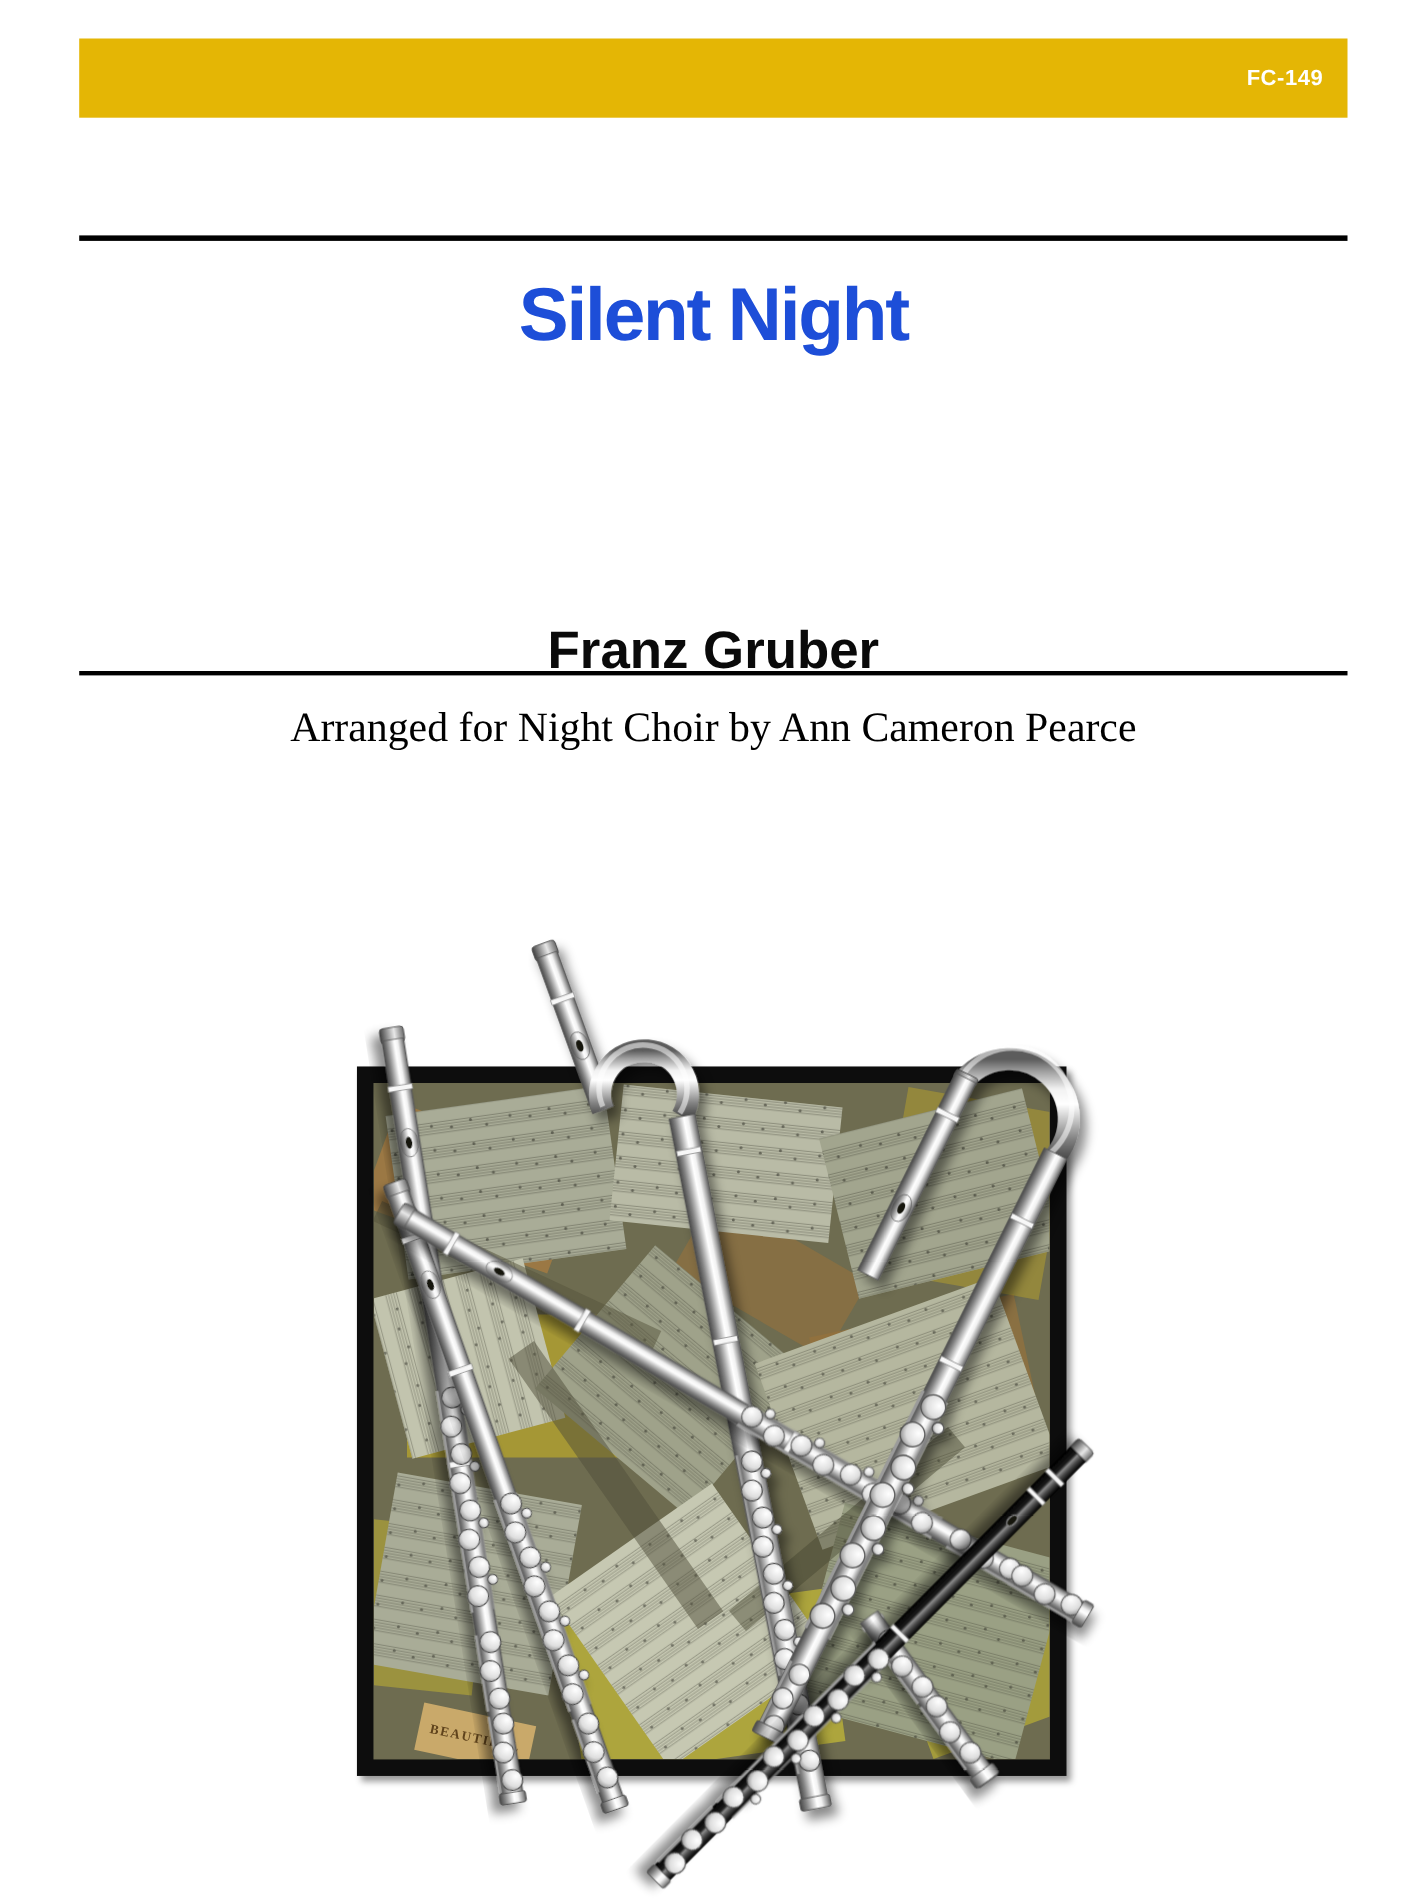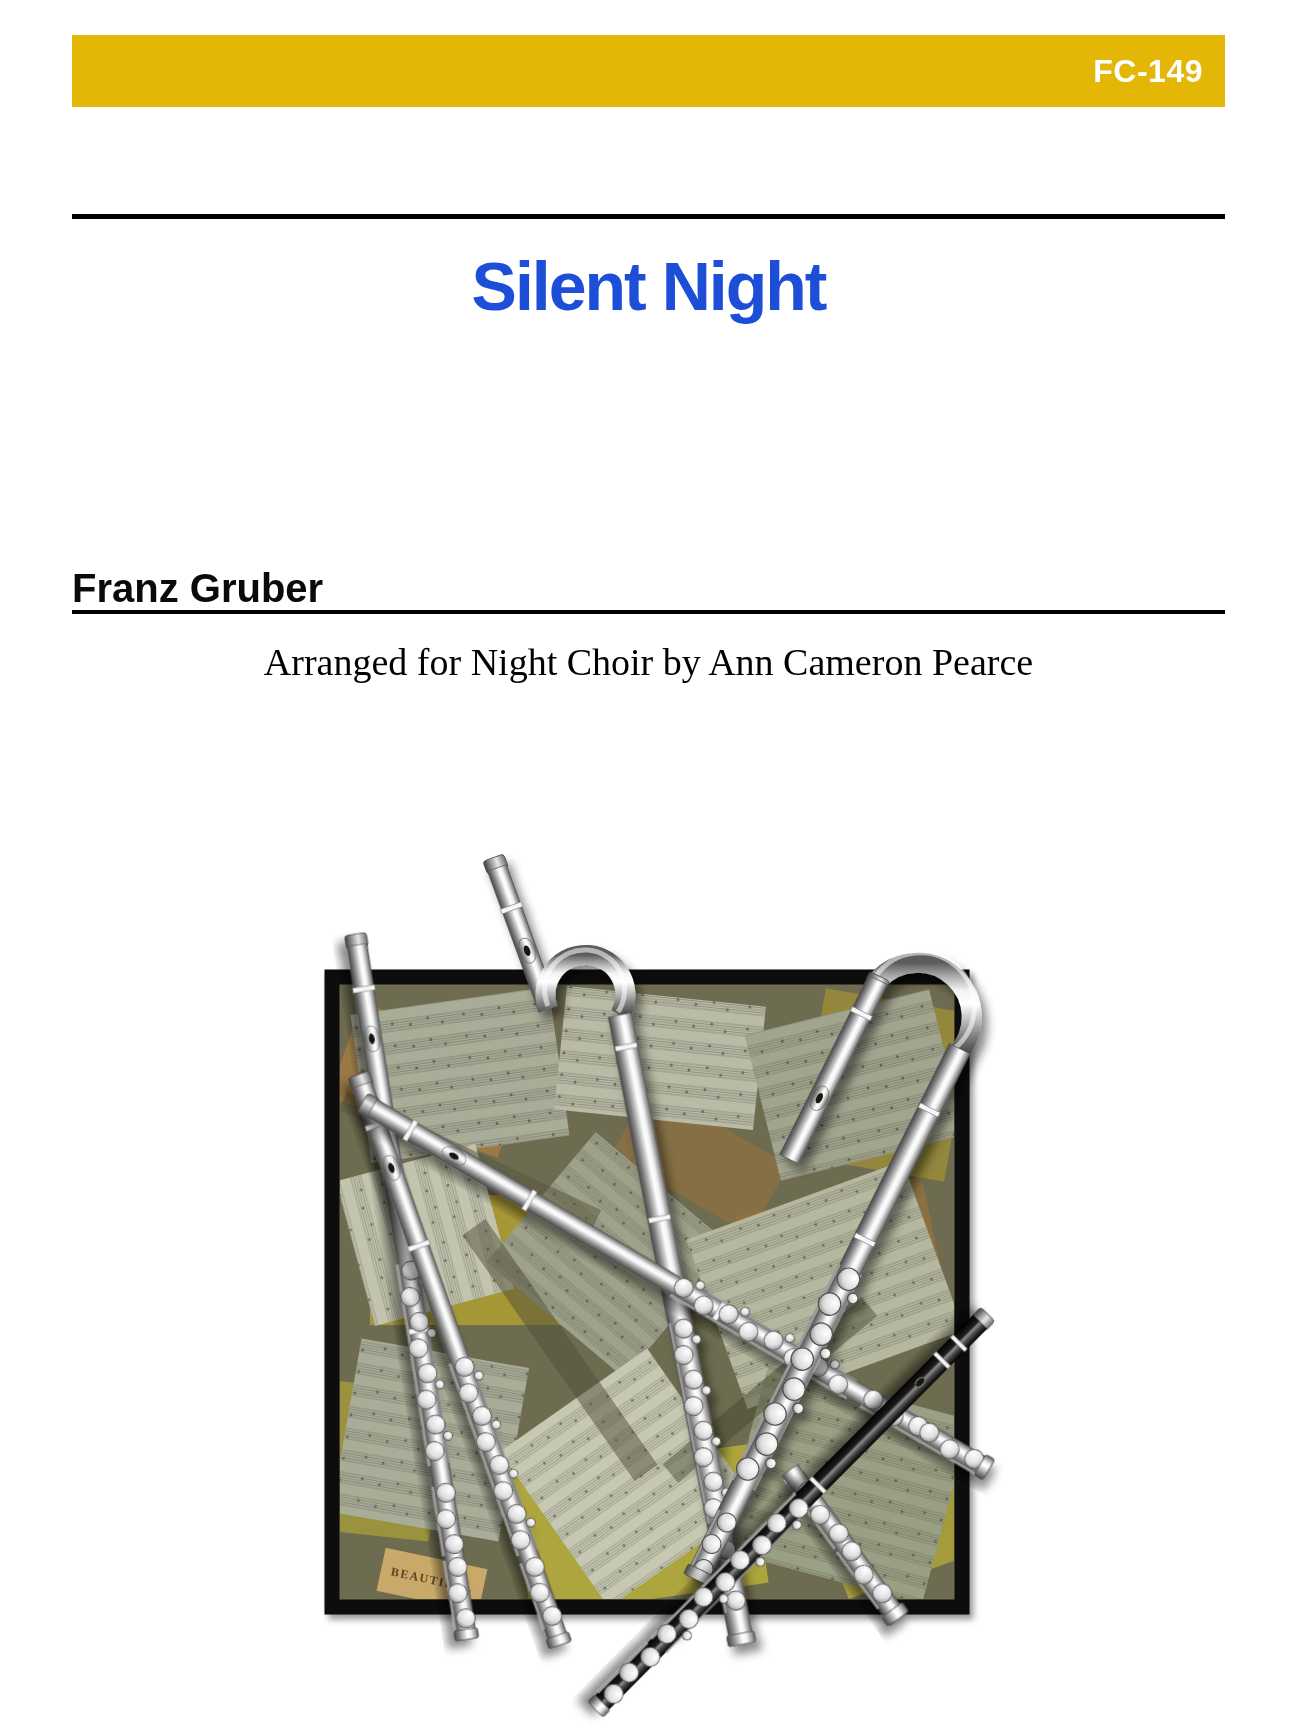--- a/index.html
+++ b/index.html
@@ -6,34 +6,34 @@
   #page{
     position:relative;width:1296px;height:1728px;background:#ffffff;
     font-family:"Liberation Sans",sans-serif;overflow:hidden;
   }
   #banner{
     position:absolute;left:72px;top:35px;width:1153px;height:72px;
     background:#e4b605;
   }
   #catalog{
     position:absolute;right:22px;top:0;height:76px;line-height:72px;
-    color:#ffffff;font-weight:bold;font-size:32px;letter-spacing:.5px;
+    color:#ffffff;font-weight:bold;font-size:20px;letter-spacing:.5px;
     font-family:"Liberation Sans",sans-serif;
   }
   .rule{position:absolute;left:72px;width:1153px;background:#000;}
   #rule-top{top:214px;height:5px;}
   #rule-mid{top:610px;height:4px;}
   #title{
     position:absolute;left:72px;top:228px;width:1153px;text-align:center;
     font-size:68px;font-weight:bold;letter-spacing:-2px;color:#1d4ed8;
     font-family:"Liberation Sans",sans-serif;line-height:1;margin-top:24px;
   }
   #composer{
-    position:absolute;left:72px;top:568px;width:1153px;
-    font-size:40px;font-weight:bold;letter-spacing:0;color:#0a0a0a;
+    position:absolute;left:72px;top:568px;width:1153px;text-align:center;
+    font-size:48px;font-weight:bold;letter-spacing:0;color:#0a0a0a;
     font-family:"Liberation Sans",sans-serif;line-height:1;
   }
   #arranged{
     position:absolute;left:72px;top:642px;width:1153px;text-align:center;
     font-size:38px;color:#000;font-family:"Liberation Serif",serif;line-height:1.1;
   }
   #art{position:absolute;left:0;top:830px;width:1296px;height:898px;}
   
   .tube{fill:url(#tubeGrad);stroke:#565656;stroke-width:.7;}
   .fat{fill:url(#tubeGrad);stroke:#565656;stroke-width:.7;}

